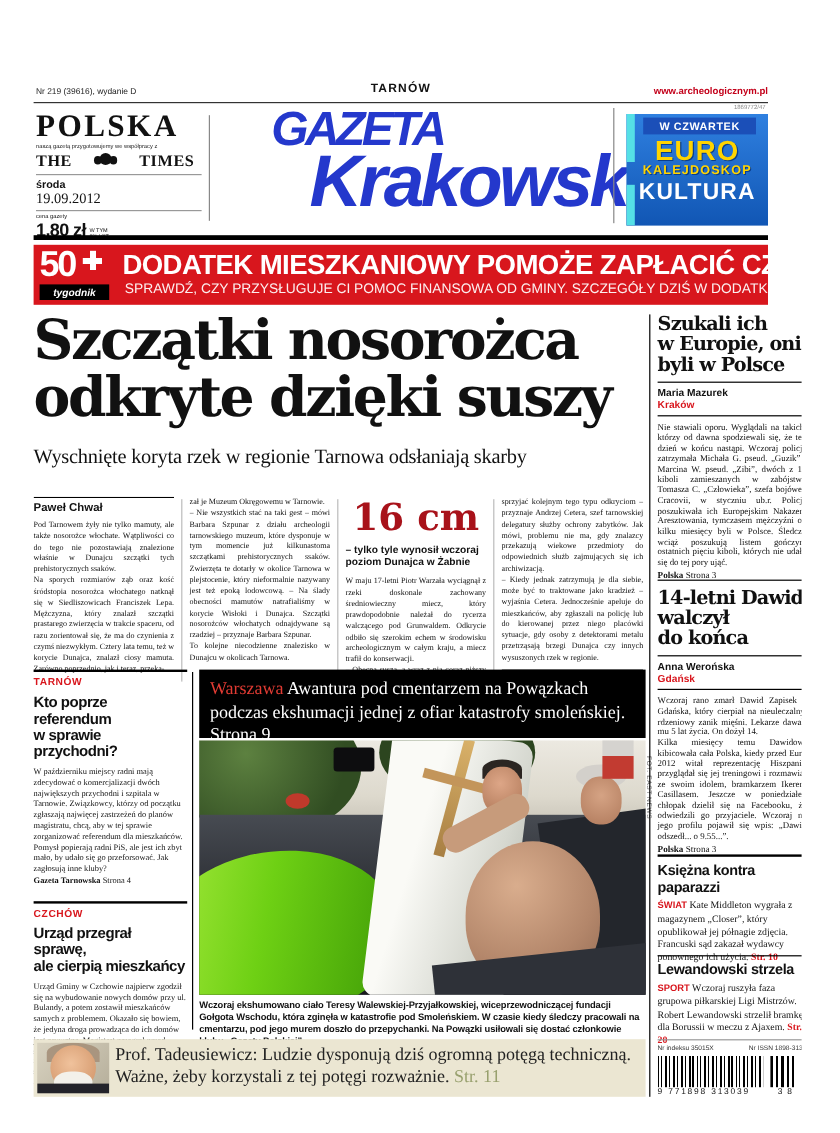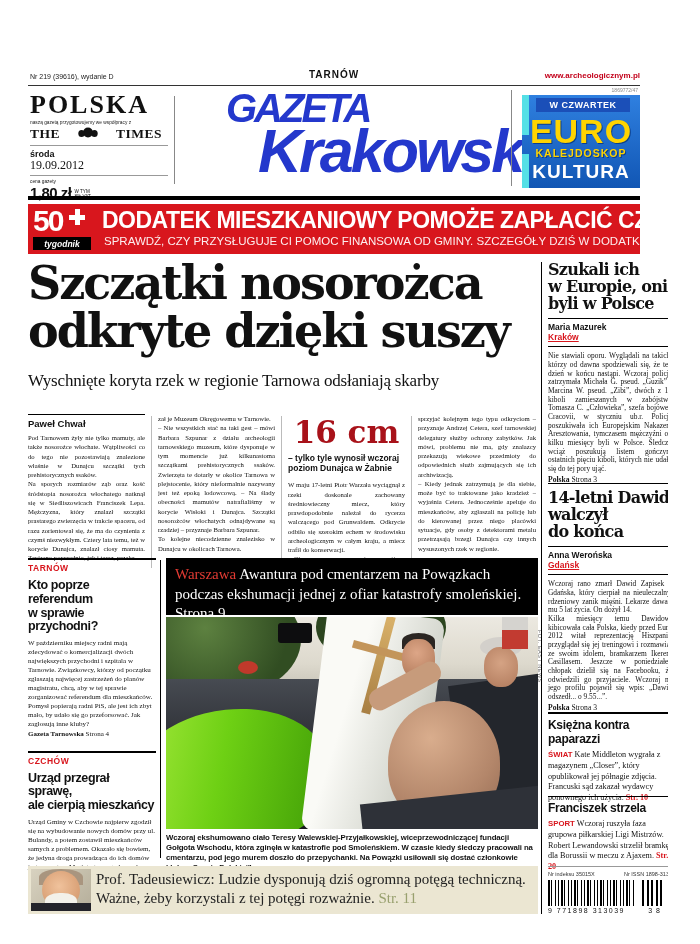--- a/index.html
+++ b/index.html
@@ -35,21 +35,21 @@
            font-family:"Liberation Sans", sans-serif; font-weight:bold; font-style:italic; }
   .brand-l1 { font-size:40px; line-height:.92; letter-spacing:-3px; margin-left:30px; }
   .brand-l2 { font-size:61px; line-height:.92; letter-spacing:-3px; margin-left:62px; margin-top:-4px; }
   .ad-code { position:absolute; right:2px; top:-3px; font:5px "Liberation Sans", sans-serif; color:#888; }
   .ad { position:absolute; right:0; top:5px; width:118px; height:93px; overflow:hidden;
         background:linear-gradient(180deg,#2f80e0 0%,#1156b4 100%); text-align:center;
         font-family:"Liberation Sans", sans-serif; font-weight:bold; }
   .ad-cyan1 { position:absolute; left:0; top:0; width:7px; height:40px; background:#55e0e6; }
   .ad-cyan2 { position:absolute; left:0; bottom:0; width:7px; height:34px; background:#55e0e6; }
   .ad-top { margin:3px 10px 0 14px; background:#1b4fb8; color:#fff; font-size:9px; padding:2px 0; letter-spacing:.5px; }
-  .ad-l1 { color:#ffd400; font-size:34px; line-height:1; margin-top:2px; letter-spacing:1px; text-shadow:1px 1px 0 #0a3e8c; }
+  .ad-l1 { color:#ffd400; font-size:23px; line-height:1; margin-top:2px; letter-spacing:1px; text-shadow:1px 1px 0 #0a3e8c; }
   .ad-l2 { color:#ffd400; font-size:10.5px; letter-spacing:1px; line-height:1.1; text-shadow:1px 1px 0 #0a3e8c; }
   .ad-l3 { color:#fff; font-size:19px; letter-spacing:1px; margin-top:2px; line-height:1.1; }
 
   .thick-rule { position:absolute; left:28px; right:28px; top:196px; height:4px; background:#000; }
 
   
   .promo { position:absolute; left:28px; right:28px; top:204px; height:50px; background:#d8161d; color:#fff; }
   .badge { position:absolute; left:5px; top:3px; width:60px; height:44px; }
   .badge-num { font:bold 30px "Liberation Sans", sans-serif; line-height:.95; letter-spacing:-2px; }
   .badge-cross { position:absolute; left:36px; top:2px; width:16px; height:16px; }
@@ -121,21 +121,21 @@
                   color:#666; writing-mode:vertical-rl; letter-spacing:.5px; }
   .caption { position:absolute; left:166px; top:833px; width:372px; font:bold 7.8px/1.3 "Liberation Sans", sans-serif; letter-spacing:-.1px; }
 
   
   .vdiv-sb { position:absolute; left:541px; top:262px; height:652px; width:1px; background:#000; }
   .sidebar { position:absolute; left:548px; top:262px; width:124px; }
   .sidebar .abs { position:absolute; left:0; width:124px; }
   .sb-title { font-family:"DejaVu Serif", serif; font-weight:bold; font-size:16px; line-height:1.05; letter-spacing:-.7px; margin-bottom:6px; }
   .sb-author-block { border-top:1px solid #000; border-bottom:1px solid #000; padding:3px 0 4px; margin-bottom:5px; }
   .sb-author { font:bold 8.5px "Liberation Sans", sans-serif; }
-  .sb-city { font:bold 8.5px "Liberation Sans", sans-serif; color:#d8161d;text-decoration:underline; }
+  .sb-city { font:bold 8.5px "Liberation Sans", sans-serif; color:#d8161d; }
   .sb-body { font:7.4px/1.17 "Liberation Serif", serif; text-align:justify; }
   .sb-ref { font:7.6px "Liberation Serif", serif; margin-top:1px; }
   .s1 { top:0; } .s2 { top:221px; border-top:1px solid #000; padding-top:6px; }
   .sb-brief1 { top:450px; border-top:2.5px solid #000; padding-top:4px; }
   .sb-brief2 { top:534px; border-top:1.5px solid #000; padding-top:4px; }
   .sbb-title { font:bold 12px "Liberation Sans", sans-serif; letter-spacing:-.3px; margin-bottom:4px; }
   .sbb-body { font:8.2px/1.32 "Liberation Serif", serif; }
   .tag-red { color:#d8161d; font-weight:bold; font-family:"Liberation Sans", sans-serif; font-size:7.8px; }
   .page-red { color:#d8161d; font-weight:bold; }
   .sb-barcode { top:604px; border-top:1px solid #999; padding-top:4px; }
@@ -324,21 +324,21 @@
 Kilka miesięcy temu Dawidowi kibicowała cała Polska, kiedy przed Euro 2012 witał reprezentację Hiszpanii, przyglądał się jej treningowi i rozmawiał ze swoim idolem, bramkarzem Ikerem Casillasem. Jeszcze w poniedziałek chłopak dzielił się na Facebooku, że odwiedzili go przyjaciele. Wczoraj na jego profilu pojawił się wpis: „Dawid odszedł... o 9.55...”.</div>
       <div class="sb-ref"><span class="b">Polska</span><span> Strona 3</span></div>
     </div>
 
     <div class="abs sb-brief1">
       <div class="sbb-title">Księżna kontra paparazzi</div>
       <div class="sbb-body"><span class="tag-red">ŚWIAT</span><span> Kate Middleton wygrała z magazynem „Closer”, który opublikował jej półnagie zdjęcia. Francuski sąd zakazał wydawcy ponownego ich użycia. </span><span class="page-red">Str. 10</span></div>
     </div>
 
     <div class="abs sb-brief2">
-      <div class="sbb-title">Franciszek strzela</div>
+      <div class="sbb-title">Lewandowski strzela</div>
       <div class="sbb-body"><span class="tag-red">SPORT</span><span> Wczoraj ruszyła faza grupowa piłkarskiej Ligi Mistrzów. Robert Lewandowski strzelił bramkę dla Borussii w meczu z Ajaxem. </span><span class="page-red">Str. 20</span></div>
     </div>
 
     <div class="abs sb-barcode">
       <div class="bc-labels">
         <span>Nr indeksu 35015X</span>
         <span>Nr ISSN 1898-3138</span>
       </div>
       <div class="bc-row">
         <div class="bc-main">

